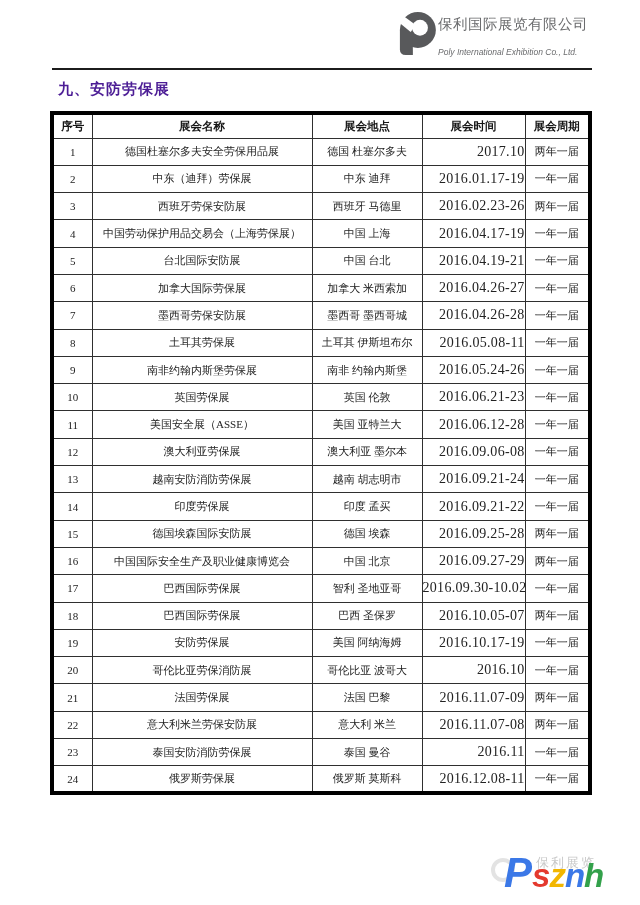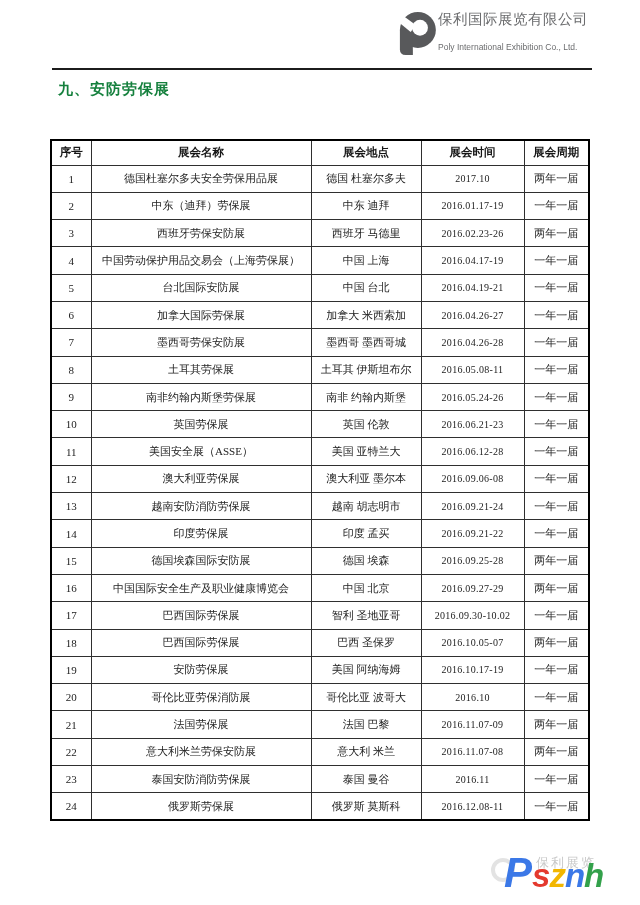--- a/index.html
+++ b/index.html
@@ -4,53 +4,53 @@
 <style>
   * { margin:0; padding:0; box-sizing:border-box; }
   html,body { background:#ffffff; }
   body { width:640px; height:905px; }
   .page {
     position:relative; width:640px; height:905px; background:#ffffff; overflow:hidden;
     font-family:"Liberation Serif","DejaVu Serif",serif; color:#1d1d1d;
   }
 
   
-  .header { position:absolute; top:10px; right:52px; display:flex; align-items:flex-start; gap:0; }
+  .header { position:absolute; top:10px; right:52px; display:flex; align-items:flex-end; gap:0; }
   .logo { width:46px; height:47px; flex:0 0 auto; }
   .company { text-align:left; }
   .company-zh {
     font-size:14.5px; color:#6b6c6e; letter-spacing:0.5px;
     font-family:"Liberation Serif","DejaVu Serif",serif;
   }
   .company-en {
     font-size:8.5px; color:#6b6c6e; margin-top:13px;
     font-family:"Liberation Sans","DejaVu Sans",sans-serif;
+    font-style:italic;
   }
   .divider { position:absolute; top:68px; left:52px; width:540px; height:2px; background:#1c1c1c; }
 
   
   .doc-title {
     position:absolute; top:80px; left:58px;
-    font-size:15px; font-weight:bold; color:#15803d; letter-spacing:1px;
+    font-size:15px; font-weight:bold; color:#4c1d95; letter-spacing:1px;
   }
 
   
   .tbl-wrap { position:absolute; top:111px; left:50px; }
   table {
     border-collapse:collapse; table-layout:fixed; width:538px;
-    border:2px solid #000000;
-    margin-top:28px;
+    border:4px solid #000000;
   }
   th, td {
     border:1px solid #2f2f2f; text-align:center; vertical-align:middle;
     overflow:hidden; white-space:nowrap;
   }
   th { height:25px; font-size:11.5px; font-weight:bold; color:#161616; }
   td { height:27.3px; font-size:11px; color:#222; }
-  td.cell-date { letter-spacing:0.3px; font-size:10px; }
+  td.cell-date { letter-spacing:0.3px; font-size:14px;text-align:right; }
 
   
   .watermark { position:absolute; left:488px; top:845px; width:150px; height:58px; }
   .ghost-ring {
     position:absolute; left:3px; top:13px; width:24px; height:24px;
     border:4px solid #d9d9d9; border-radius:50%; opacity:0.75;
   }
   .ghost-text {
     position:absolute; left:48px; top:9px; font-size:13px; color:#c9c9c9;
     letter-spacing:2px; font-family:"Liberation Serif","DejaVu Serif",serif;

